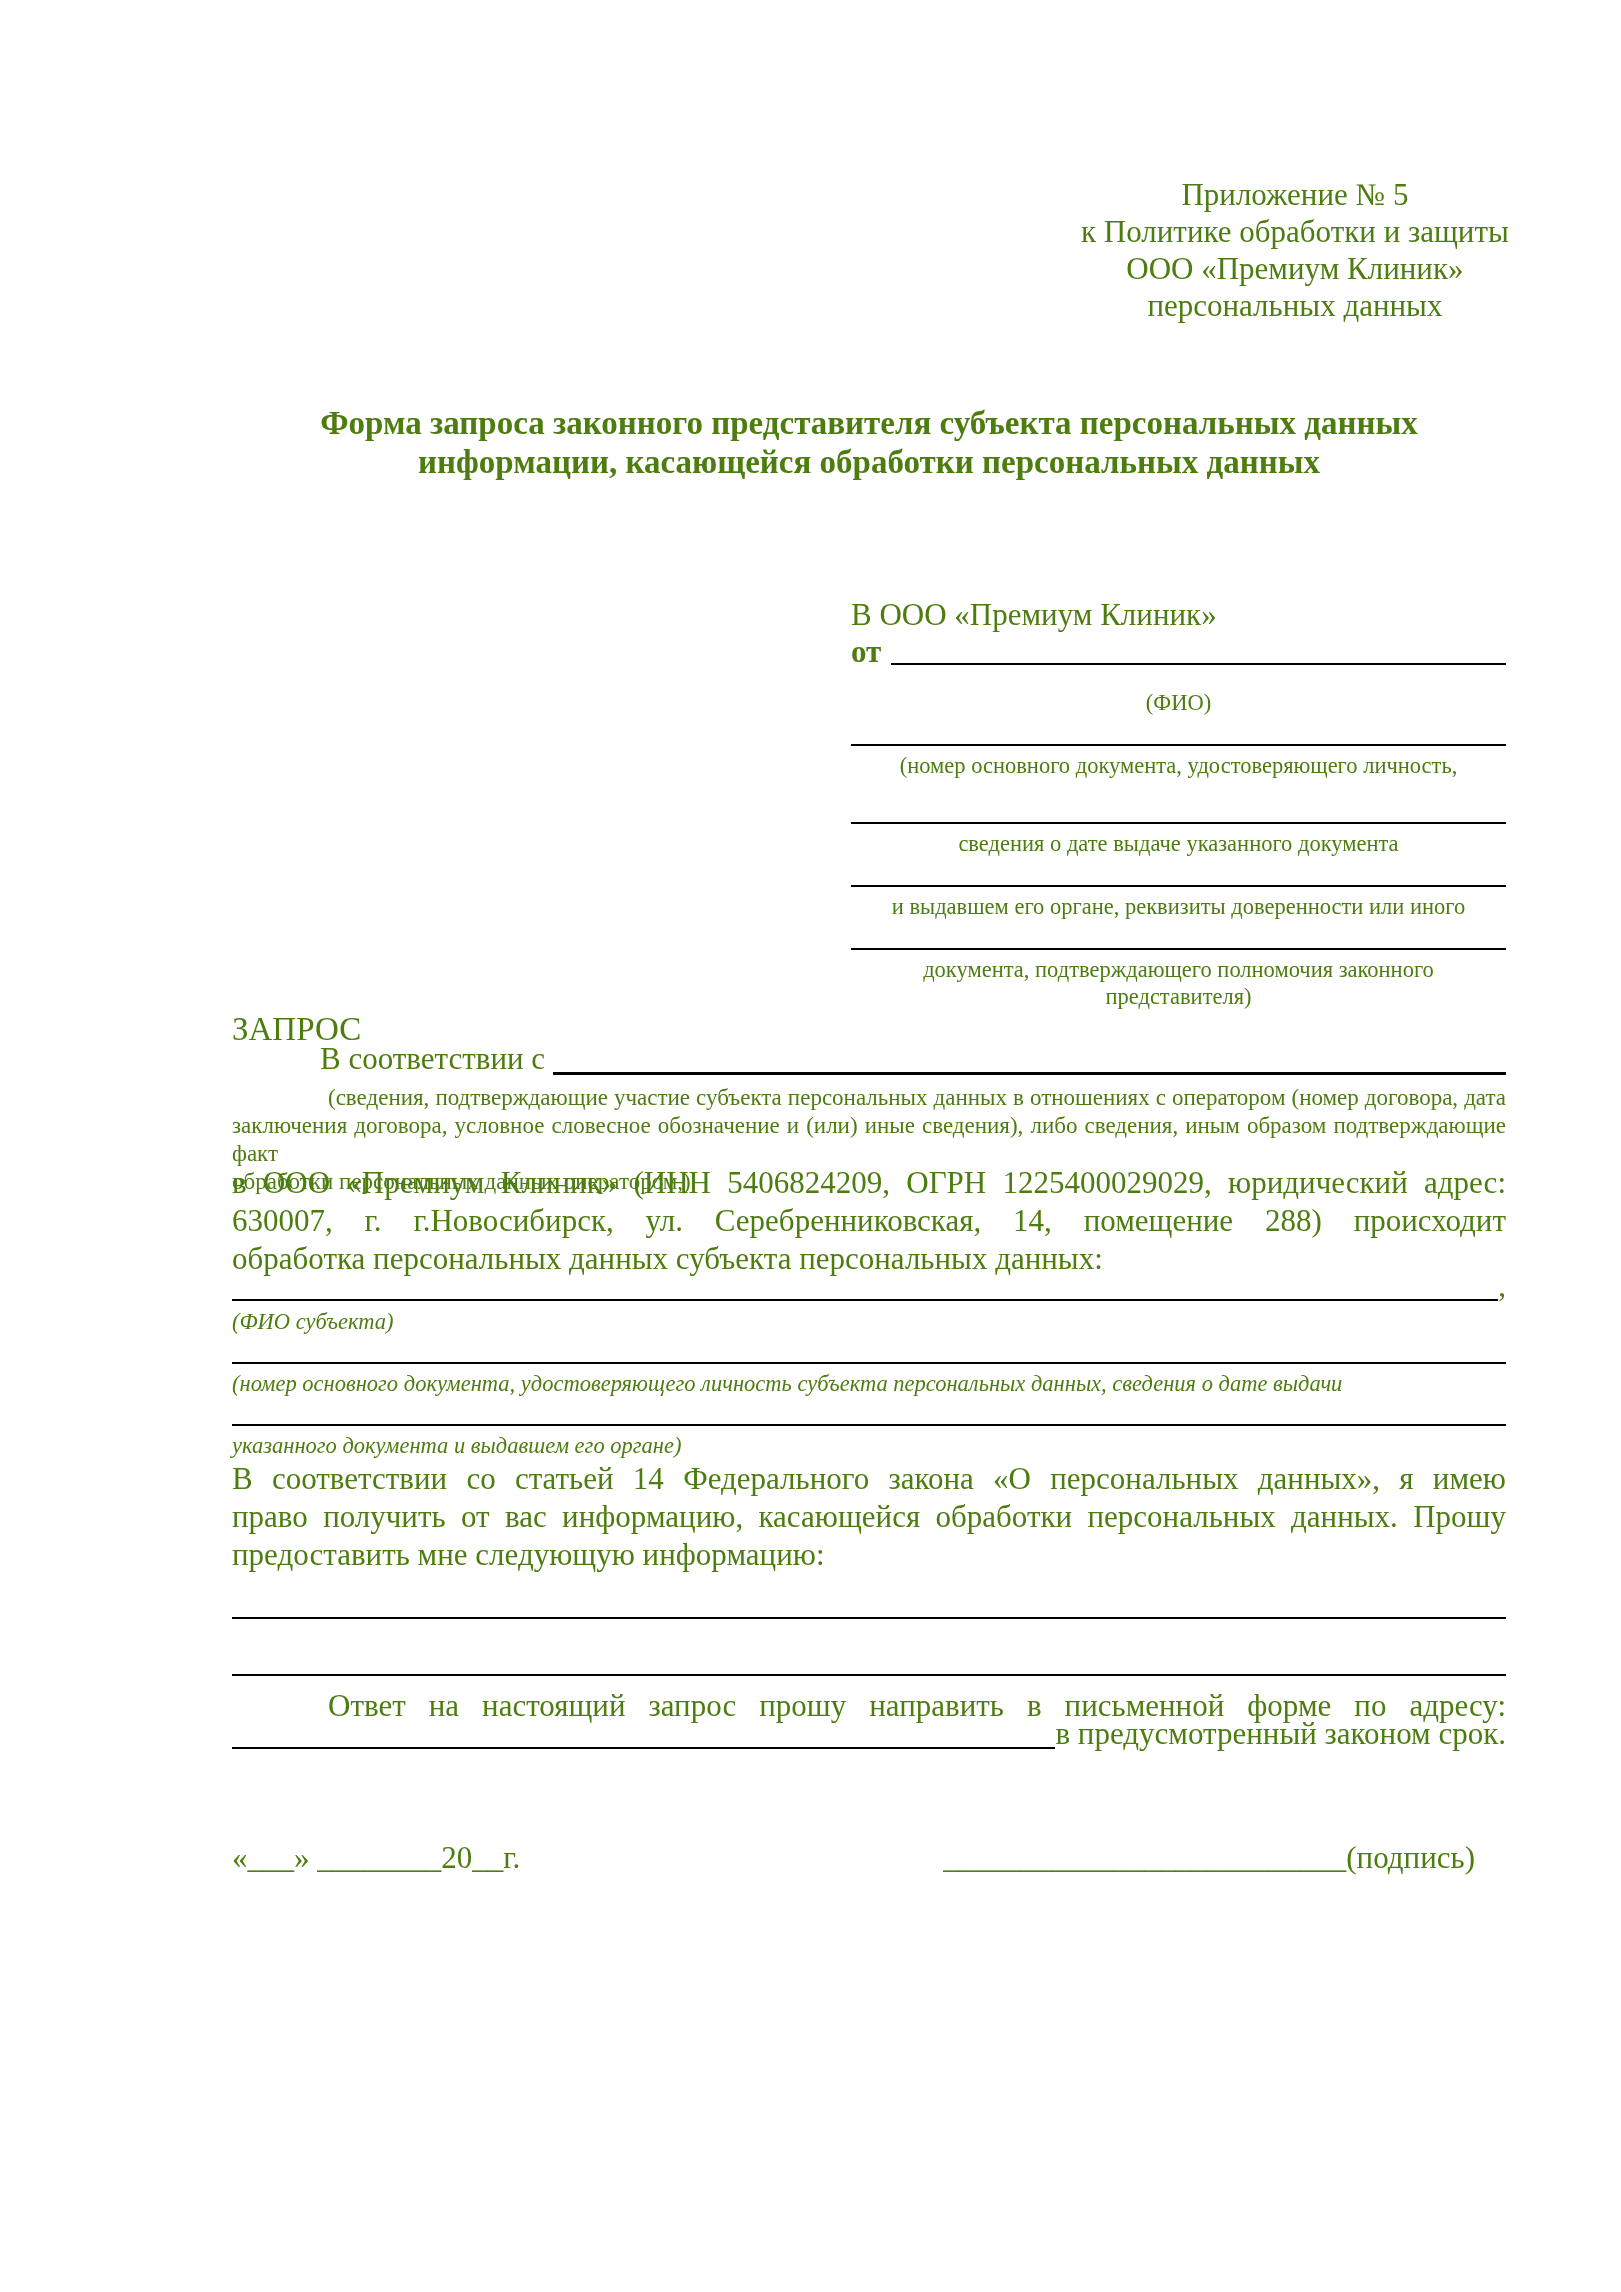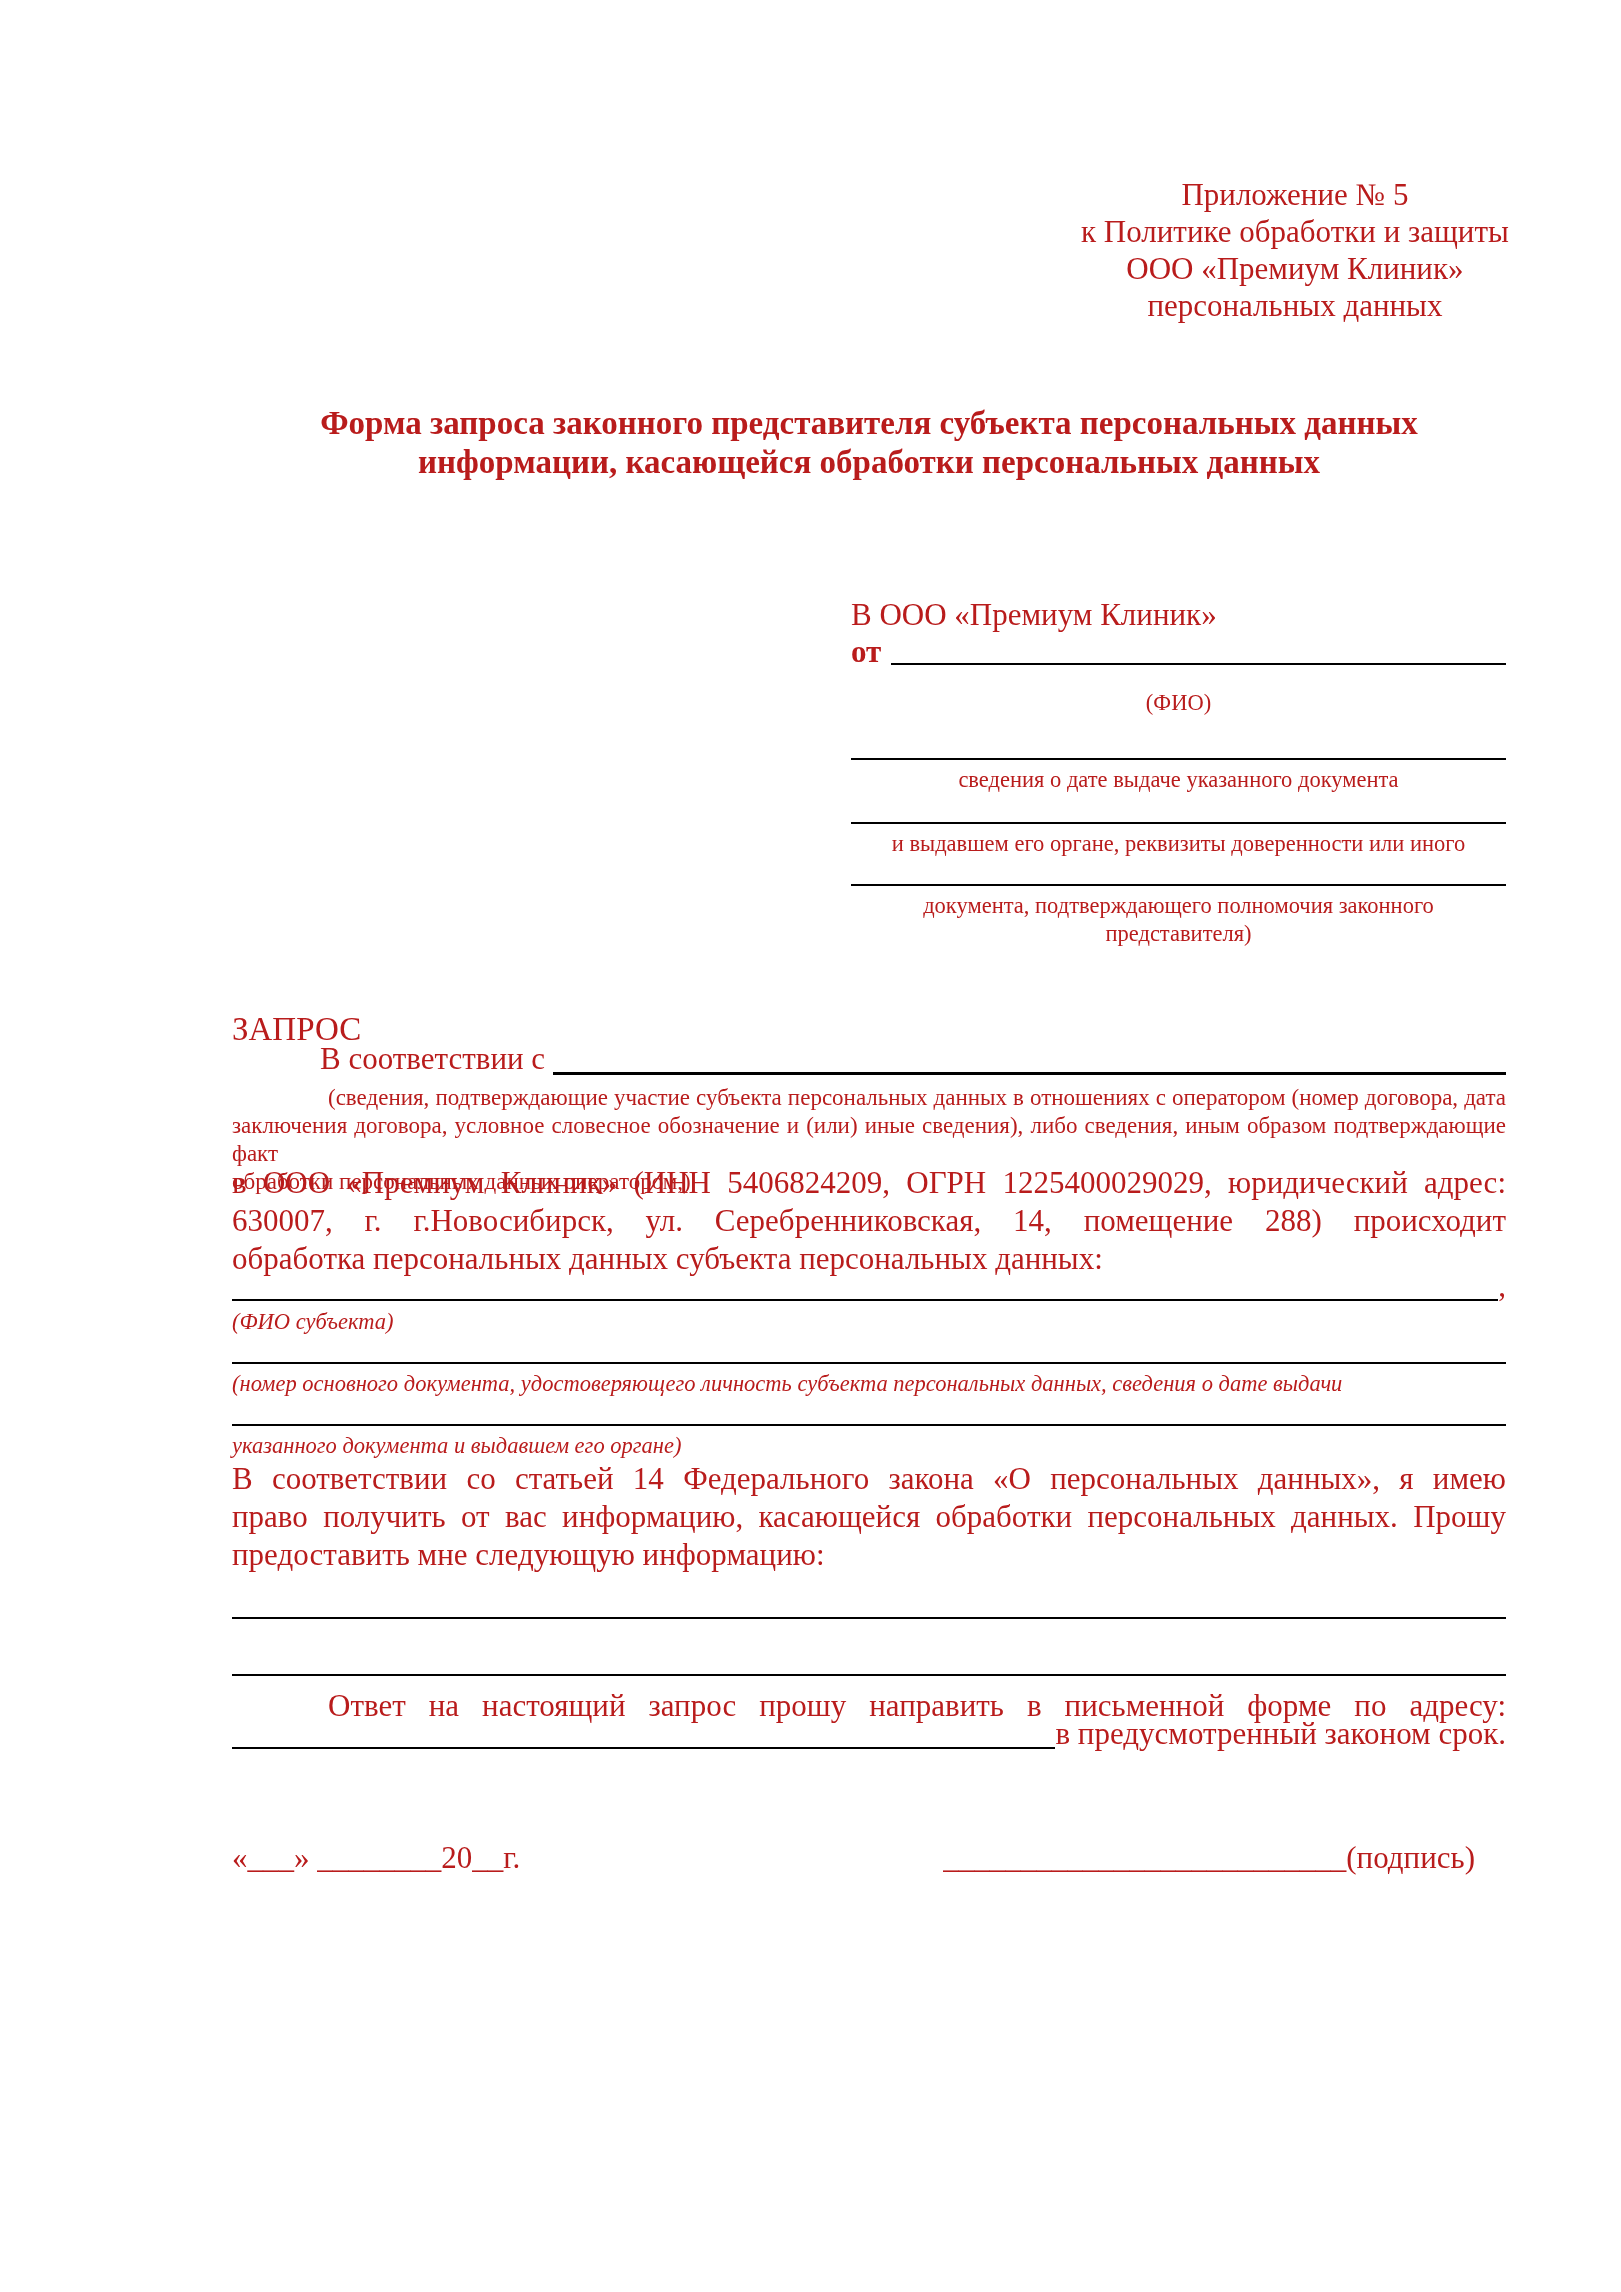--- a/index.html
+++ b/index.html
@@ -1,19 +1,19 @@
 <!DOCTYPE html>
 <html lang="ru"><head>
 <meta charset="utf-8">
 <style>
   html,body{margin:0;padding:0;background:#ffffff;}
   .page{
     position:relative;
     width:1621px;height:2293px;
-    background:#ffffff;color:#b91c1c;
+    background:#ffffff;color:#4d7c0f;
     font-family:"Liberation Serif","DejaVu Serif",serif;
     font-size:31px;line-height:37px;
     overflow:hidden;
   }
   
   .centered{}
   .small{font-size:22.5px;line-height:27.4px;font-style:italic;}
   .nowrap{white-space:nowrap;}
   
   .justified .tline{text-align:justify;text-align-last:justify;}
@@ -71,20 +71,24 @@
 
   <div class="recipient">
     <div data-bind="recipient.to">В ООО «Премиум Клиник»</div>
     <div class="from-line">
       <span class="lbl" data-bind="recipient.from_label">от</span>
       <span class="fill"></span>
     </div>
     <div class="small-cap" data-bind="recipient.fio_caption">(ФИО)</div>
 
     <div class="group">
+      <div class="blank b1"></div>
+      <div class="small-cap" data-bind="recipient.captions.0">(номер основного документа, удостоверяющего личность,</div>
+    </div>
+    <div class="group">
       <div class="blank b2"></div>
       <div class="small-cap" data-bind="recipient.captions.1">сведения о дате выдаче указанного документа</div>
     </div>
     <div class="group">
       <div class="blank b3"></div>
       <div class="small-cap" data-bind="recipient.captions.2">и выдавшем его органе, реквизиты доверенности или иного</div>
     </div>
     <div class="group">
       <div class="blank b4"></div>
       <div class="small-cap" data-bind="recipient.captions.3">документа, подтверждающего полномочия законного представителя)</div>

